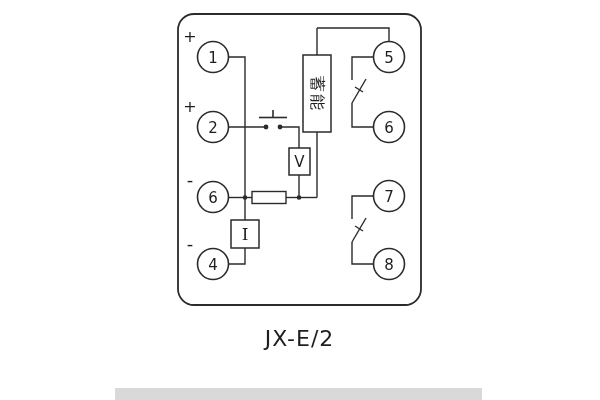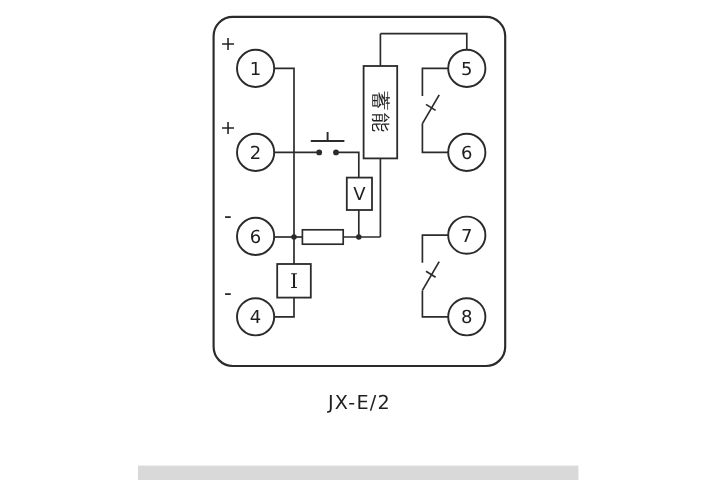--- a/index.html
+++ b/index.html
@@ -1,19 +1,19 @@
 <!DOCTYPE html>
 <html><head>
 <meta charset="utf-8">
 <style>
   html,body{margin:0;padding:0;background:#ffffff;}
   .screen{position:relative;width:600px;height:400px;background:#ffffff;overflow:hidden;
           font-family:"DejaVu Sans",sans-serif;}
   .diagram-title{position:absolute;left:178px;top:326px;width:243px;text-align:center;
-          font-size:16px;letter-spacing:1px;color:#1e1e1e;}
+          font-size:22px;letter-spacing:1px;color:#1e1e1e;}
   .bottom-bar{position:absolute;left:115px;top:388px;width:367px;height:12px;background:#d9d9d9;}
   svg{position:absolute;left:0;top:0;}
   .stroke{stroke:#2b2b2b;fill:none;}
   .term{stroke:#2b2b2b;fill:#ffffff;}
   .box{stroke:#2b2b2b;fill:#ffffff;}
   text{fill:#1e1e1e;font-family:"DejaVu Sans",sans-serif;}
   .serif{font-family:"DejaVu Serif",serif;}
 </style>
 </head>
 <body>

